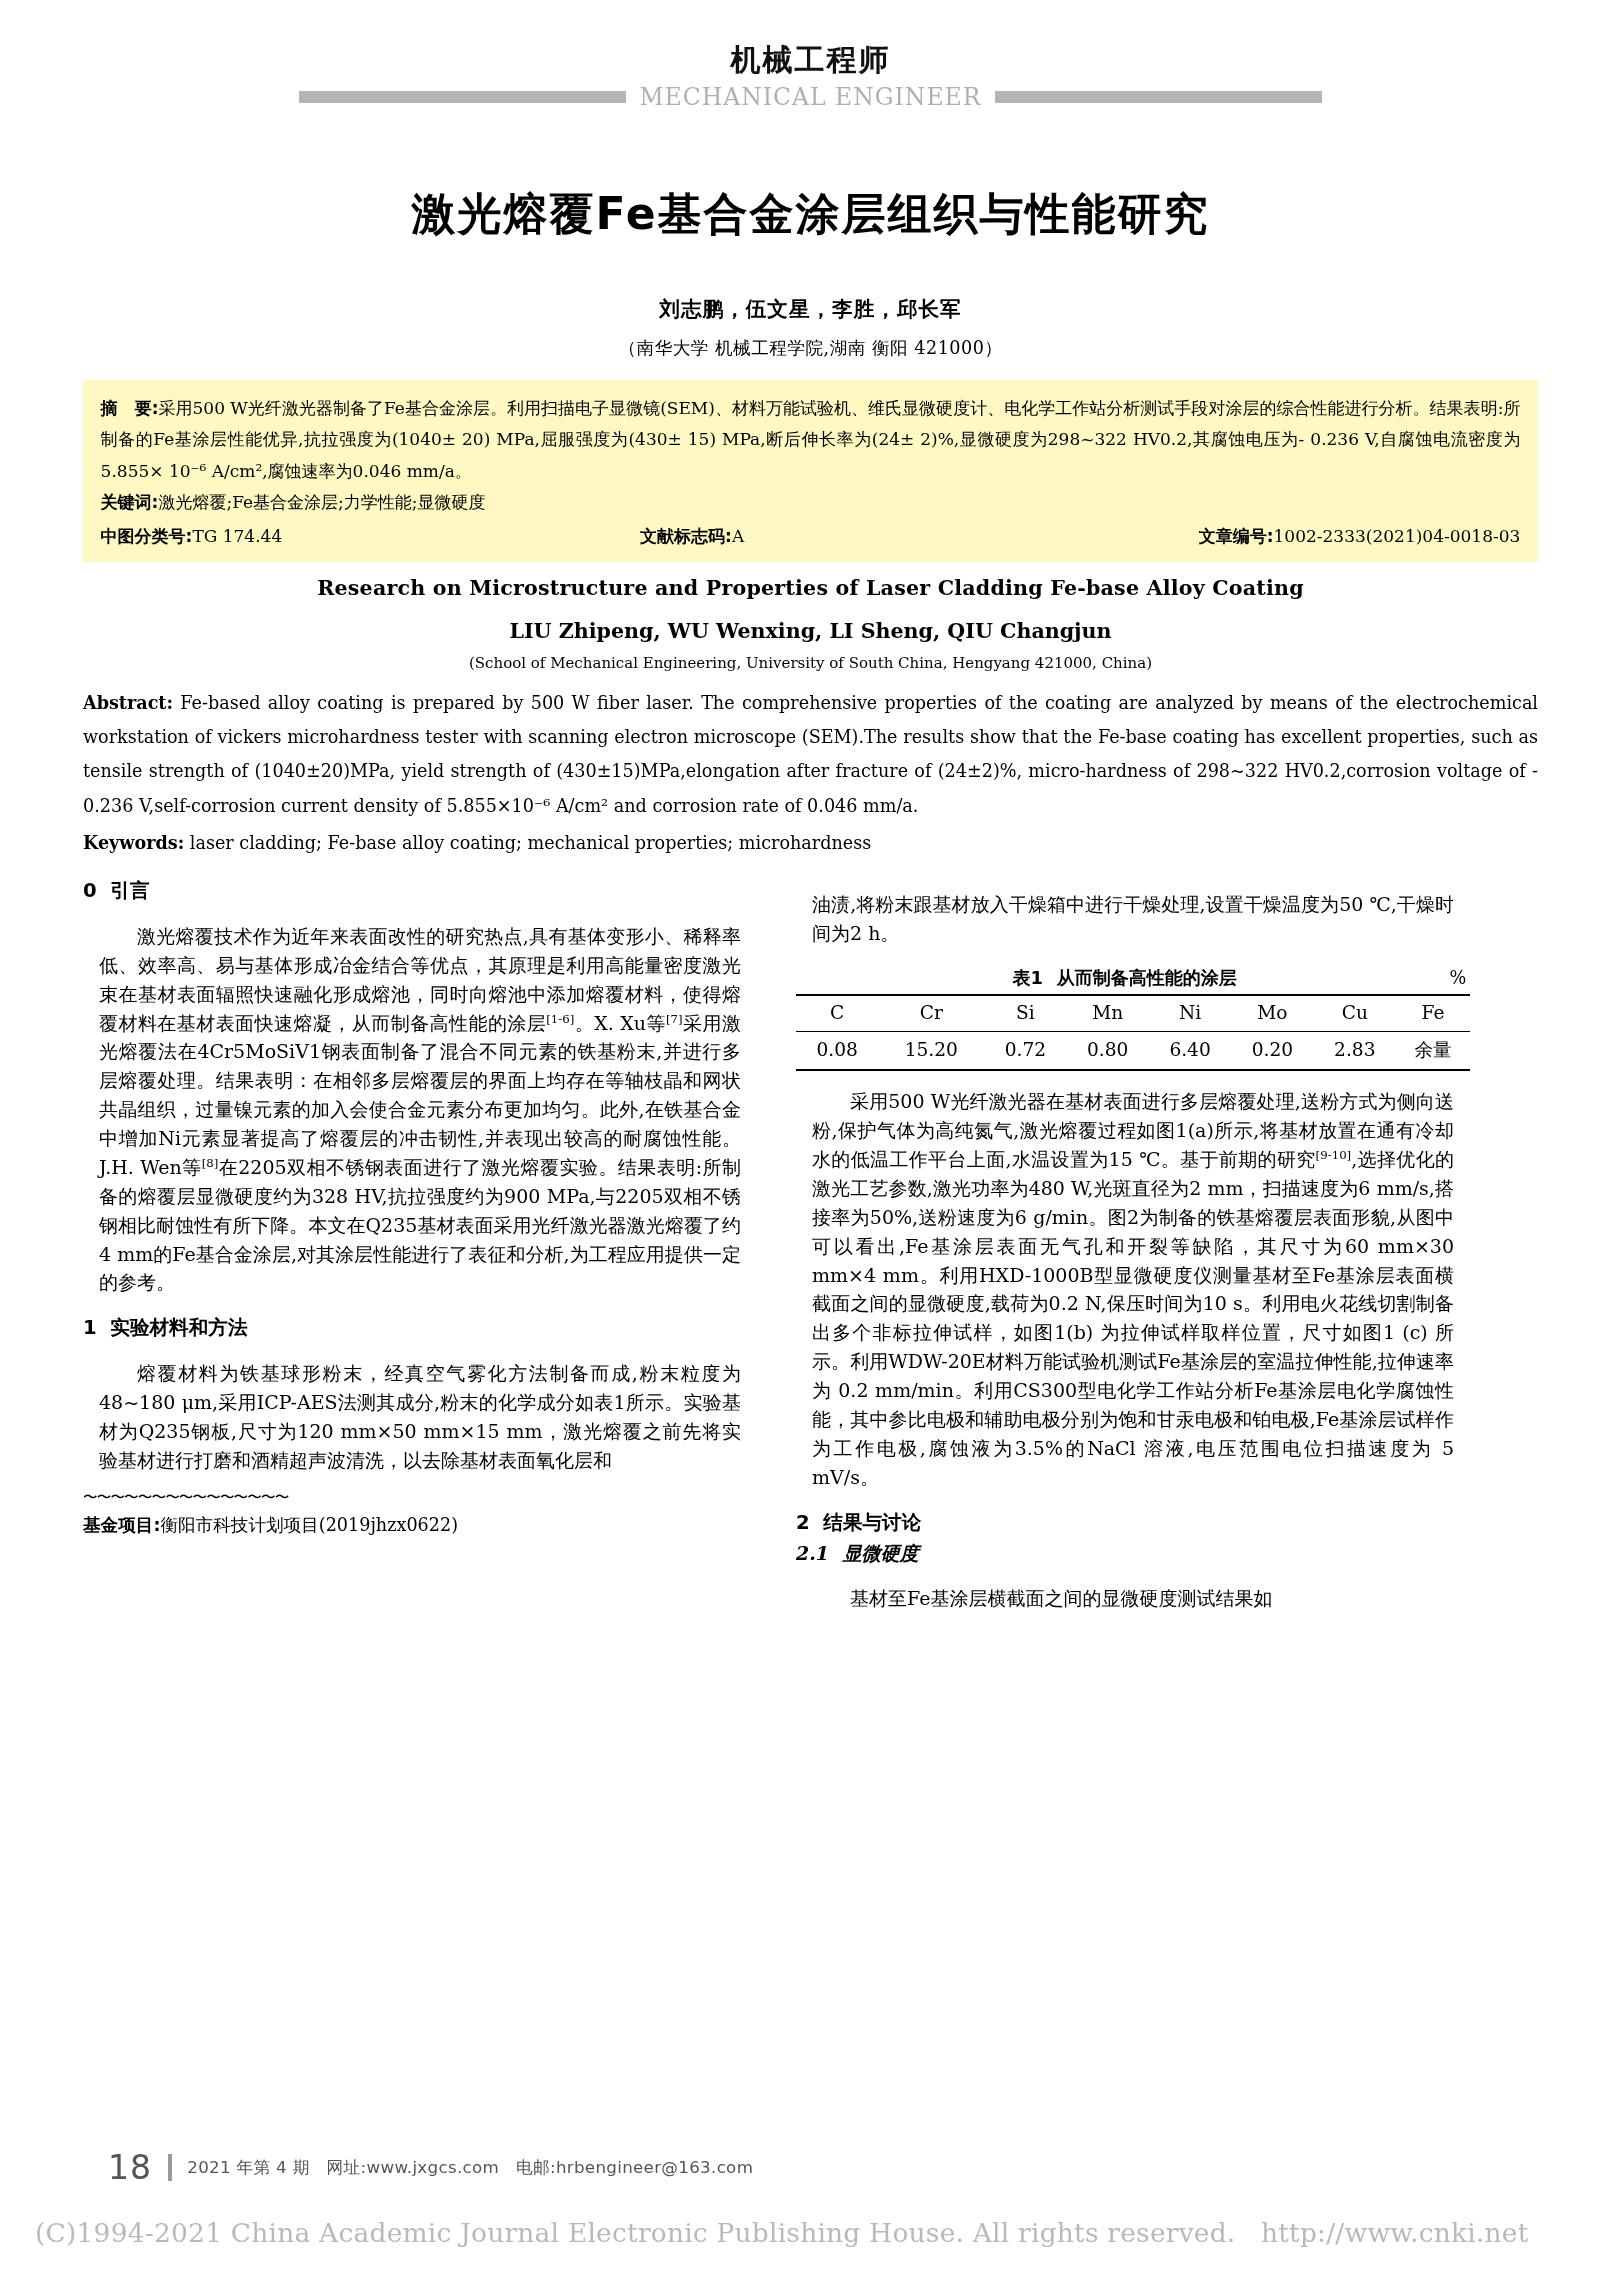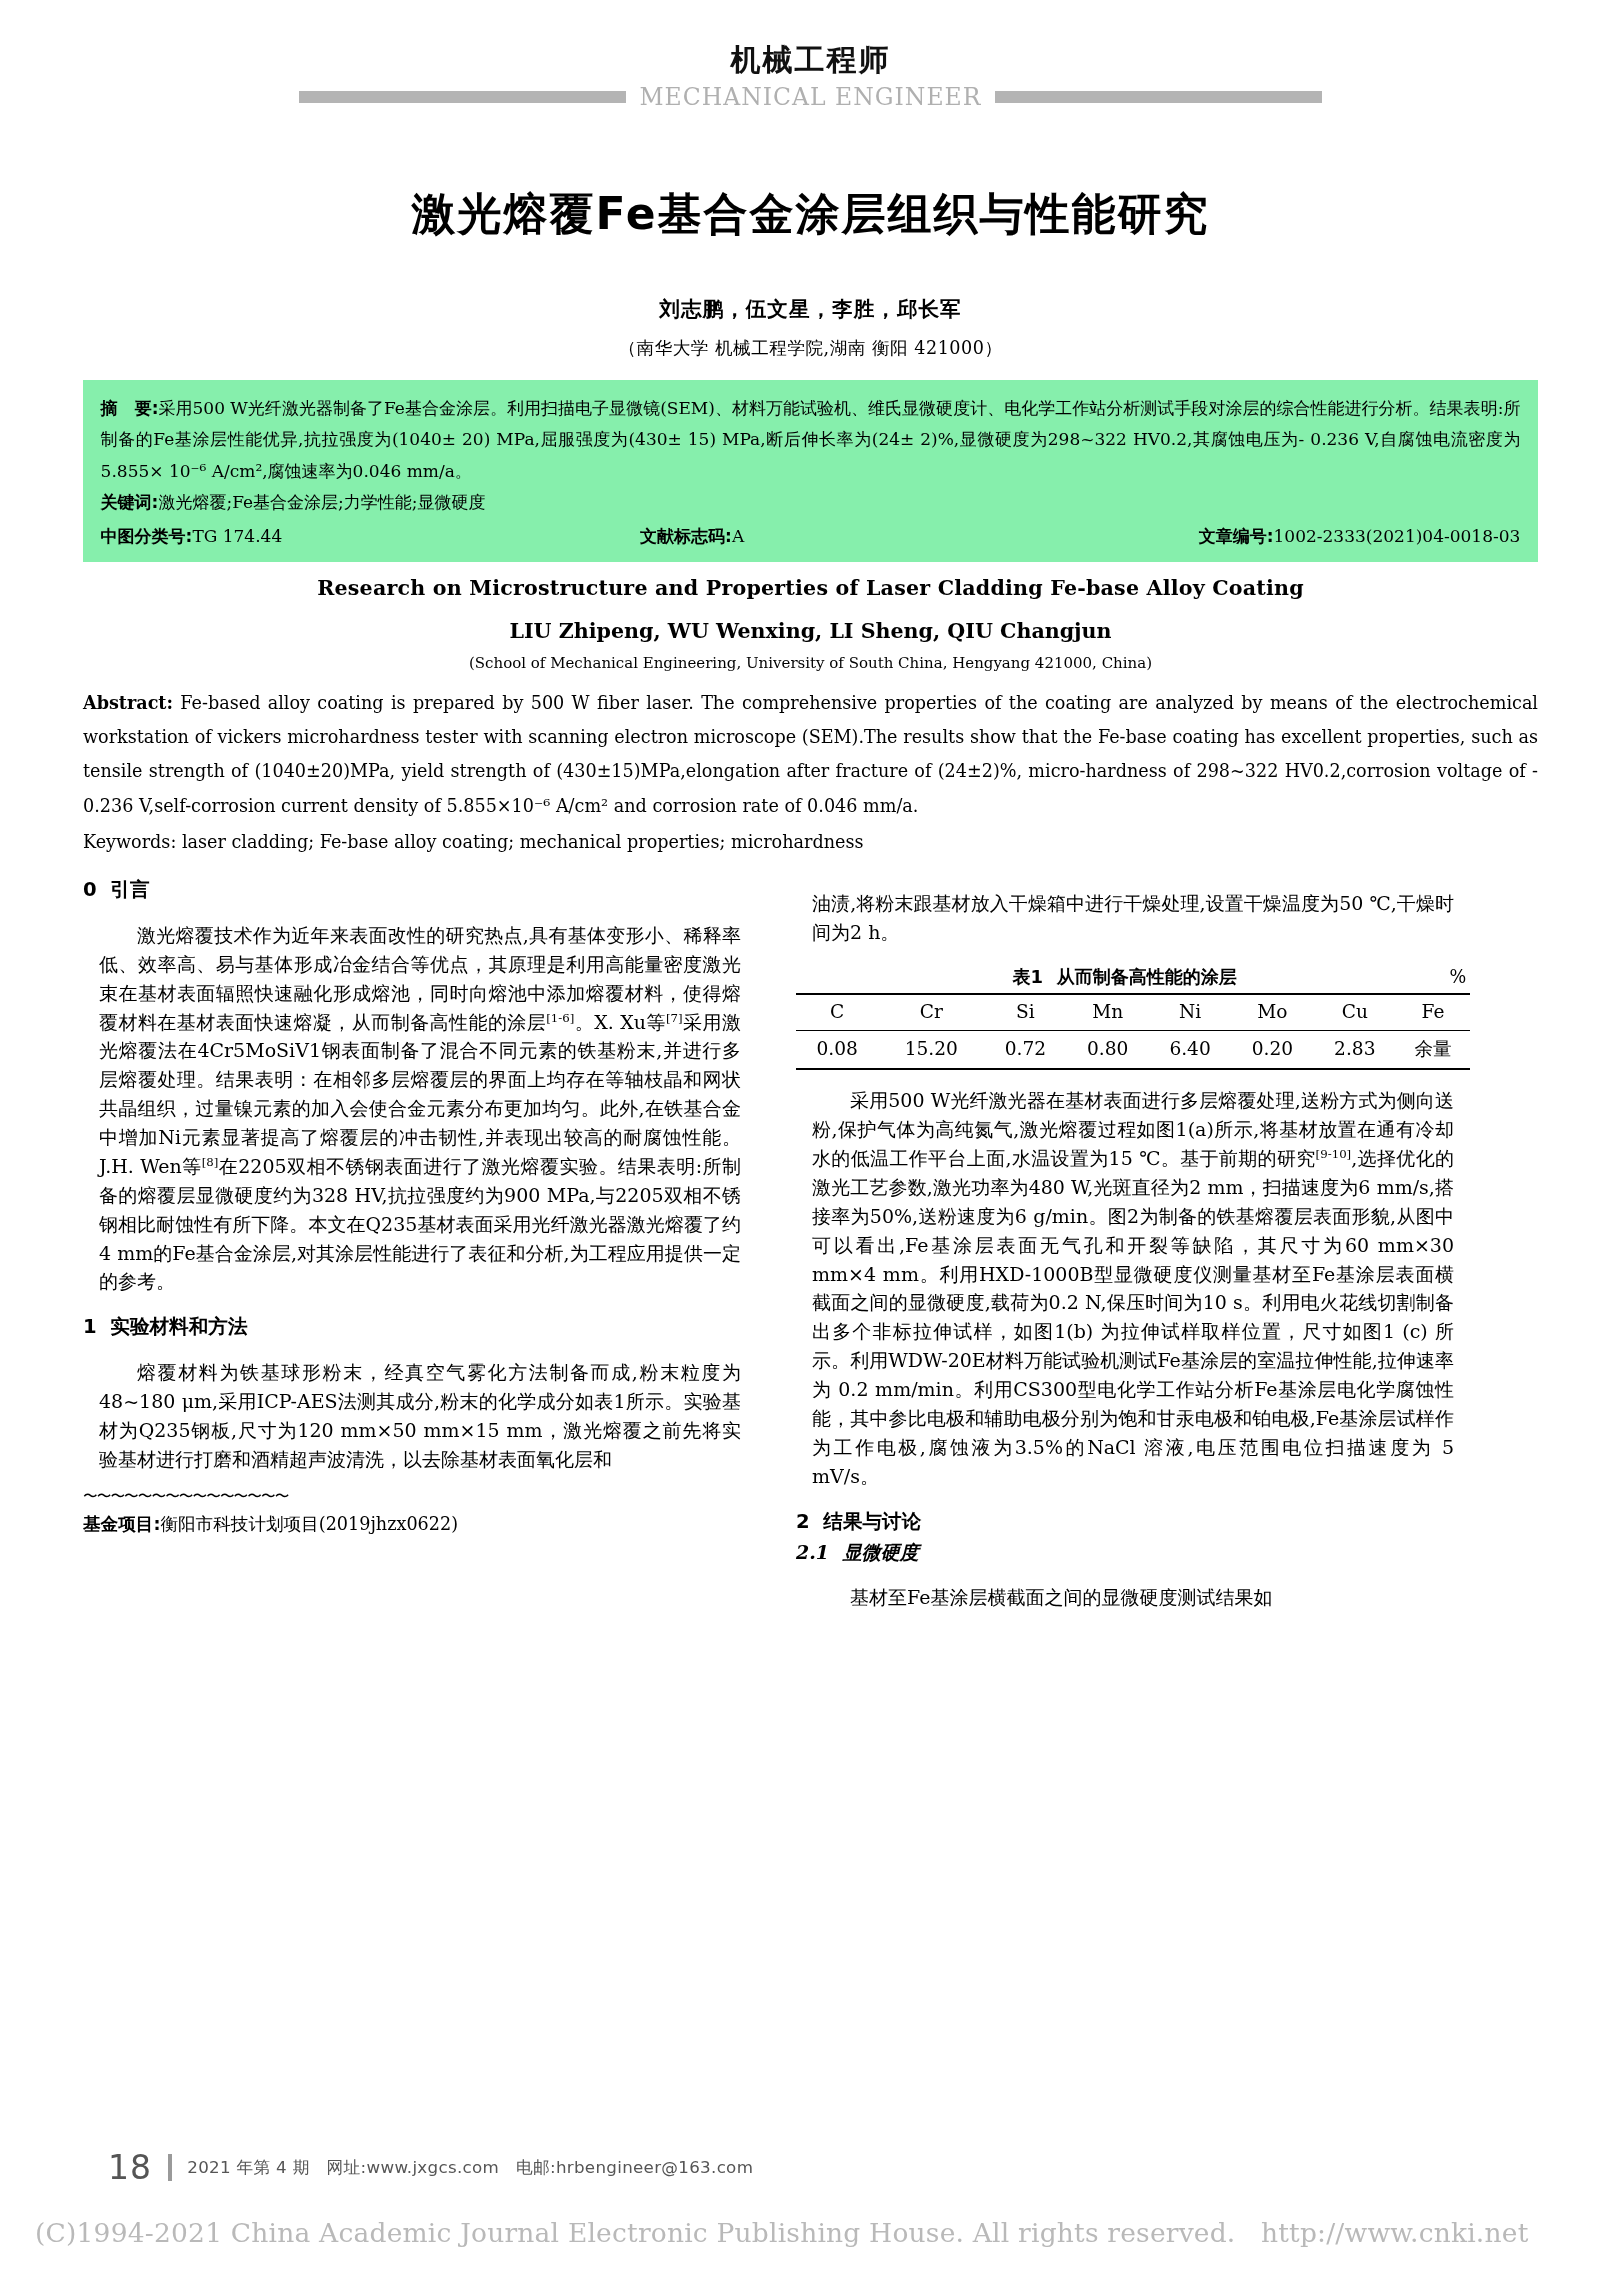--- a/index.html
+++ b/index.html
@@ -77,21 +77,21 @@
   .affil-cn {
     text-align: center;
     font-size: 17.6px;
     margin-top: 12.7px;
     letter-spacing: 0.5px;
   }
 
   
   .abs-box {
     margin: 20.6px 83px 0 83px;
-    background: #86efac;
+    background: #fef9c3;
     padding: 12.7px 17.6px 9.8px 17.6px;
     font-size: 17px;
     line-height: 1.85;
   }
   .abs-box p {
     margin: 0;
     text-align: justify;
     text-justify: inter-character;
   }
   .abs-label {
@@ -132,21 +132,21 @@
     margin-top: 13.7px;
     font-size: 17.6px;
     line-height: 1.95;
     text-align: justify;
   }
   .abstract-en .lbl { font-weight: bold; }
   .keywords-en {
     margin-top: 8.8px;
     font-size: 17.6px;
   }
-  .keywords-en .lbl { font-weight: normal; }
+  .keywords-en .lbl { font-weight: bold; }
 
   
   .columns {
     display: flex;
     margin: 21.6px 83px 0 83px;
     gap: 39px;
   }
   .col {
     width: 674px;
     font-size: 19px;

